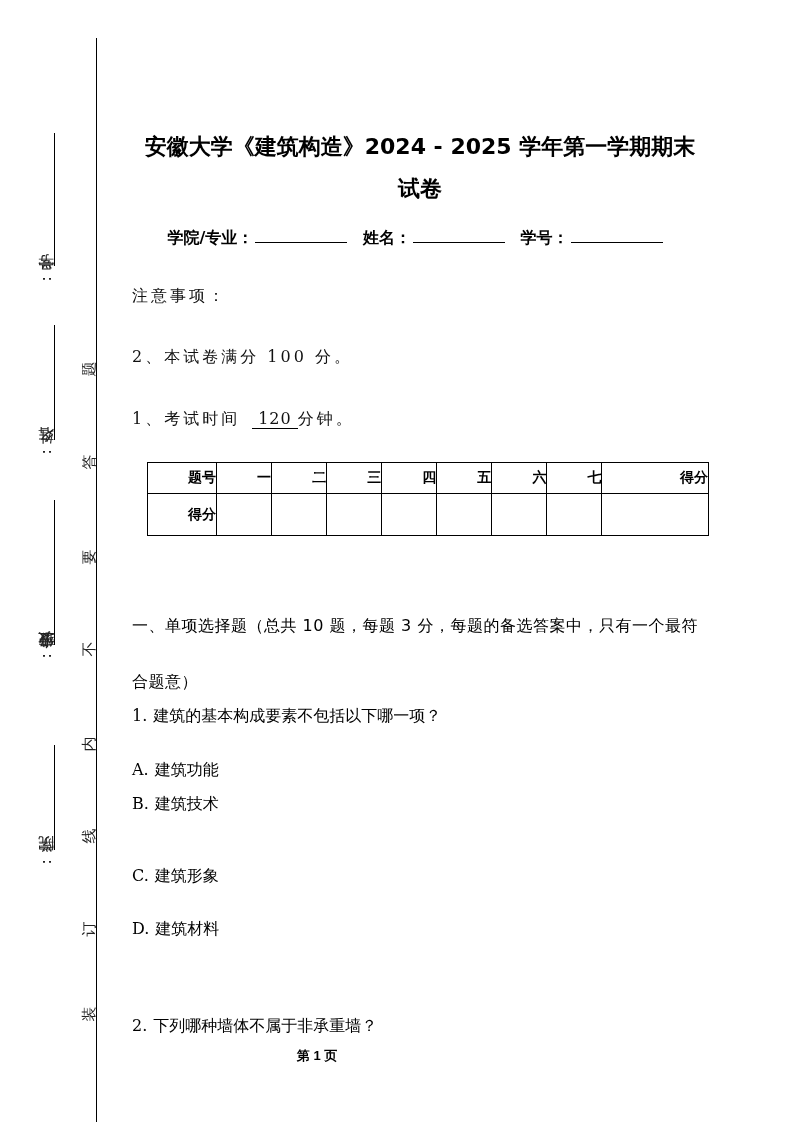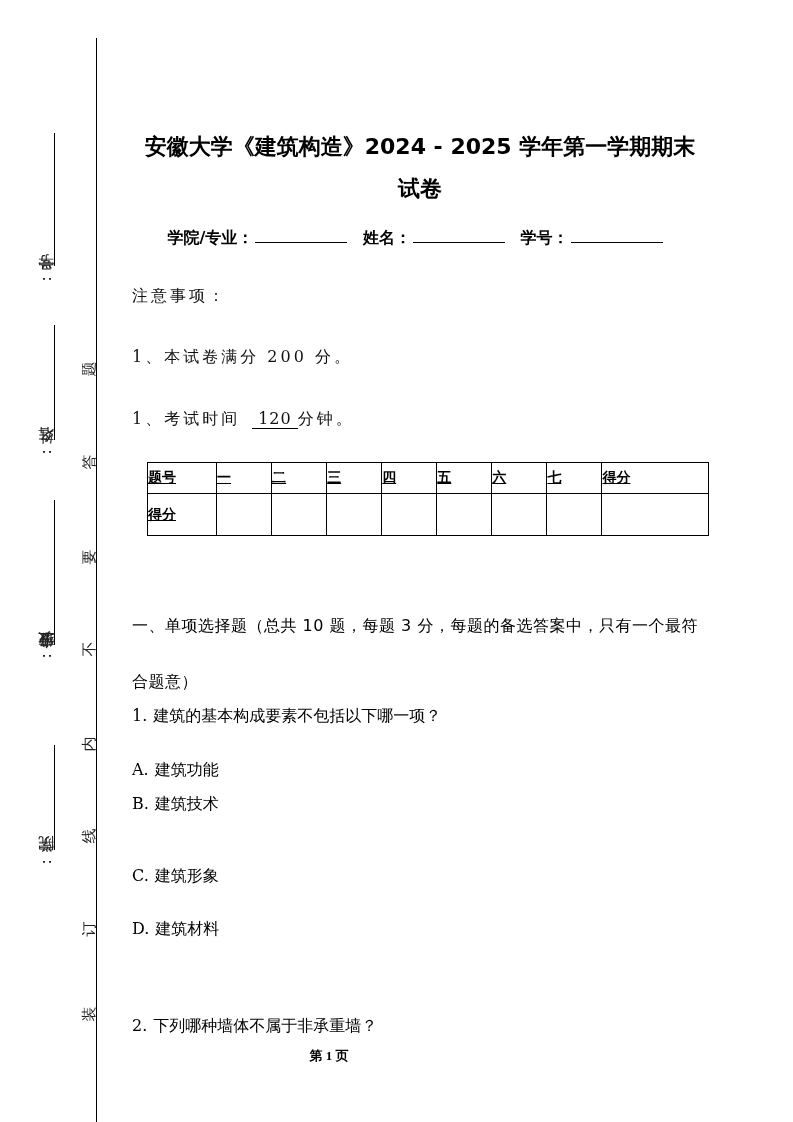--- a/index.html
+++ b/index.html
@@ -24,33 +24,33 @@
     position:absolute; left:120px; width:600px; top:228px; text-align:center;
     font-family: "DejaVu Sans", sans-serif; font-weight:bold; font-size:16px;
   }
   .info-line .blank { display:inline-block; width:92px; border-bottom:1.3px solid #000; margin:0 10px 0 2px; height:14px; vertical-align:baseline; }
   .para { position:absolute; left:132px; font-size:16px; letter-spacing:3px; color:#111;text-align:right; }
   .underline-val { display:inline-block; border-bottom:1.3px solid #000; padding:0 6px; letter-spacing:1px;margin-left:12px; }
   table.score {
     position:absolute; left:147px; top:462px; border-collapse:collapse; width:562px;
     font-family: "DejaVu Sans", sans-serif; font-size:14px; font-weight:bold;
   }
-  table.score td { border:1.3px solid #000; text-align:left; height:30px; padding:0;text-decoration:underline; }
+  table.score td { border:1.3px solid #000; text-align:right; height:30px; padding:0; }
   table.score tr.r2 td { height:41px; }
   table.score tr.r3 td { height:49px; }
   table.score td.head { width:68px; }
   .section {
     position:absolute; left:132px; width:580px; font-family: "DejaVu Sans", sans-serif;
     font-size:16px; line-height:56px; letter-spacing:0.5px;
   }
   .q { position:absolute; left:132px; font-size:16px; font-family: "DejaVu Sans", sans-serif; }
   .q .num { font-family: "DejaVu Serif", serif; margin-right:6px; }
   .footer {
     position:absolute; top:1047px; left:0; width:634px; text-align:center;
-    font-family: Liberation Serif, serif; font-weight:bold; font-size:13px;padding-left:12px;
+    font-family: Liberation Sans, sans-serif; font-weight:bold; font-size:13px;
   }
 </style>
 </head>
 <body>
 
 <div class="vline" style="left:96px; top:38px; height:1084px;"></div>
 <div class="vline" style="left:54px; top:133px; height:133px;"></div>
 <div class="vline" style="left:54px; top:325px; height:115px;"></div>
 <div class="vline" style="left:54px; top:500px; height:145px;"></div>
 <div class="vline" style="left:54px; top:745px; height:105px;"></div>
@@ -72,21 +72,21 @@
 <div class="title" style="top:125px;">安徽大学《建筑构造》2024 - 2025 学年第一学期期末</div>
 <div class="title" style="top:167px;">试卷</div>
 
 <div class="info-line">
   <span>学院/专业：</span><span class="blank"></span>
   <span>姓名：</span><span class="blank"></span>
   <span>学号：</span><span class="blank"></span>
 </div>
 
 <div class="para" style="top:286px;">注意事项：</div>
-<div class="para" style="top:347px;">1、本试卷满分 200 分。</div>
+<div class="para" style="top:347px;">2、本试卷满分 100 分。</div>
 <div class="para" style="top:409px;">
   <span>1、考试时间</span><span class="underline-val">120</span><span>分钟。</span>
 </div>
 
 <table class="score">
   <tbody>
       <tr>
     <td class="head">题号</td>
     <td>一</td>
     <td>二</td>

